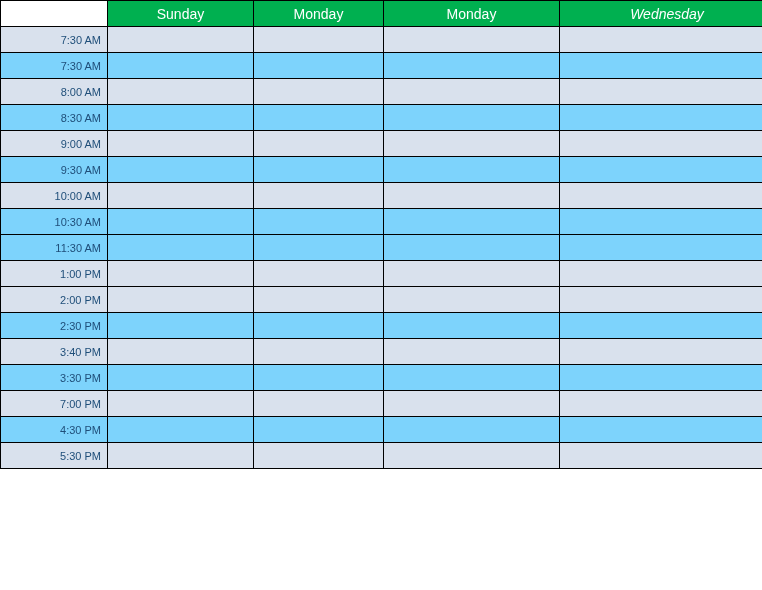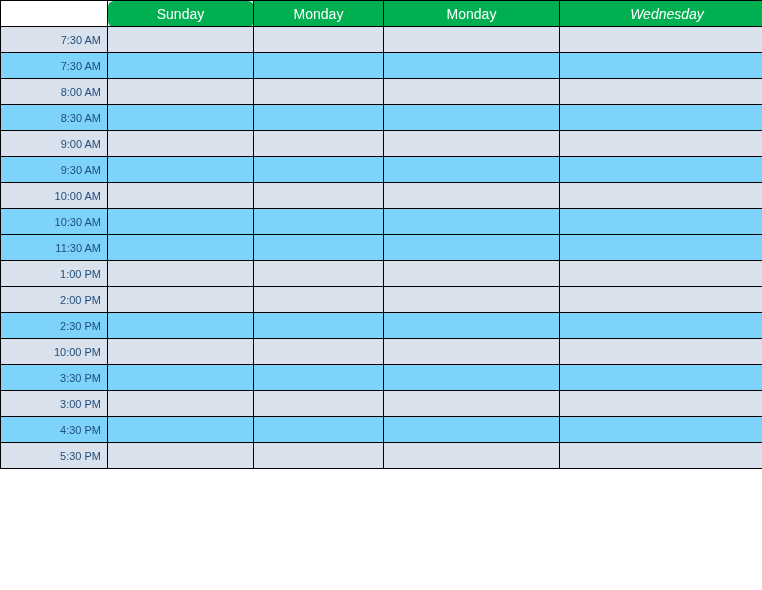--- a/index.html
+++ b/index.html
@@ -20,21 +20,21 @@
     }
     .schedule-table th,
     .schedule-table td {
       border: 1px solid #000000;
       height: 26px;
       padding: 0;
     }
     .time-col {
       width: 107px;
     }
-    .day-col-1 { width: 146px; border-radius: 6px; }
+    .day-col-1 { width: 146px; }
     .day-col-2 { width: 130px; }
     .day-col-3 { width: 176px; }
     .day-col-4 { width: 215px; font-style: italic; }
     .header-cell {
       background-color: #00B050;
       color: #ffffff;
       font-weight: normal;
       font-size: 14px;
       text-align: center;
       vertical-align: middle;
@@ -153,35 +153,35 @@
       <td class="day-cell"></td>
     </tr>
     <tr class="row-white">
       <td class="time-cell">2:30 PM</td>
       <td class="day-cell"></td>
       <td class="day-cell"></td>
       <td class="day-cell"></td>
       <td class="day-cell"></td>
     </tr>
     <tr class="row-alt-blue">
-      <td class="time-cell">10:00 PM</td>
+      <td class="time-cell">3:40 PM</td>
       <td class="day-cell"></td>
       <td class="day-cell"></td>
       <td class="day-cell"></td>
       <td class="day-cell"></td>
     </tr>
     <tr class="row-white">
       <td class="time-cell">3:30 PM</td>
       <td class="day-cell"></td>
       <td class="day-cell"></td>
       <td class="day-cell"></td>
       <td class="day-cell"></td>
     </tr>
     <tr class="row-alt-blue">
-      <td class="time-cell">3:00 PM</td>
+      <td class="time-cell">7:00 PM</td>
       <td class="day-cell"></td>
       <td class="day-cell"></td>
       <td class="day-cell"></td>
       <td class="day-cell"></td>
     </tr>
     <tr class="row-white">
       <td class="time-cell">4:30 PM</td>
       <td class="day-cell"></td>
       <td class="day-cell"></td>
       <td class="day-cell"></td>

